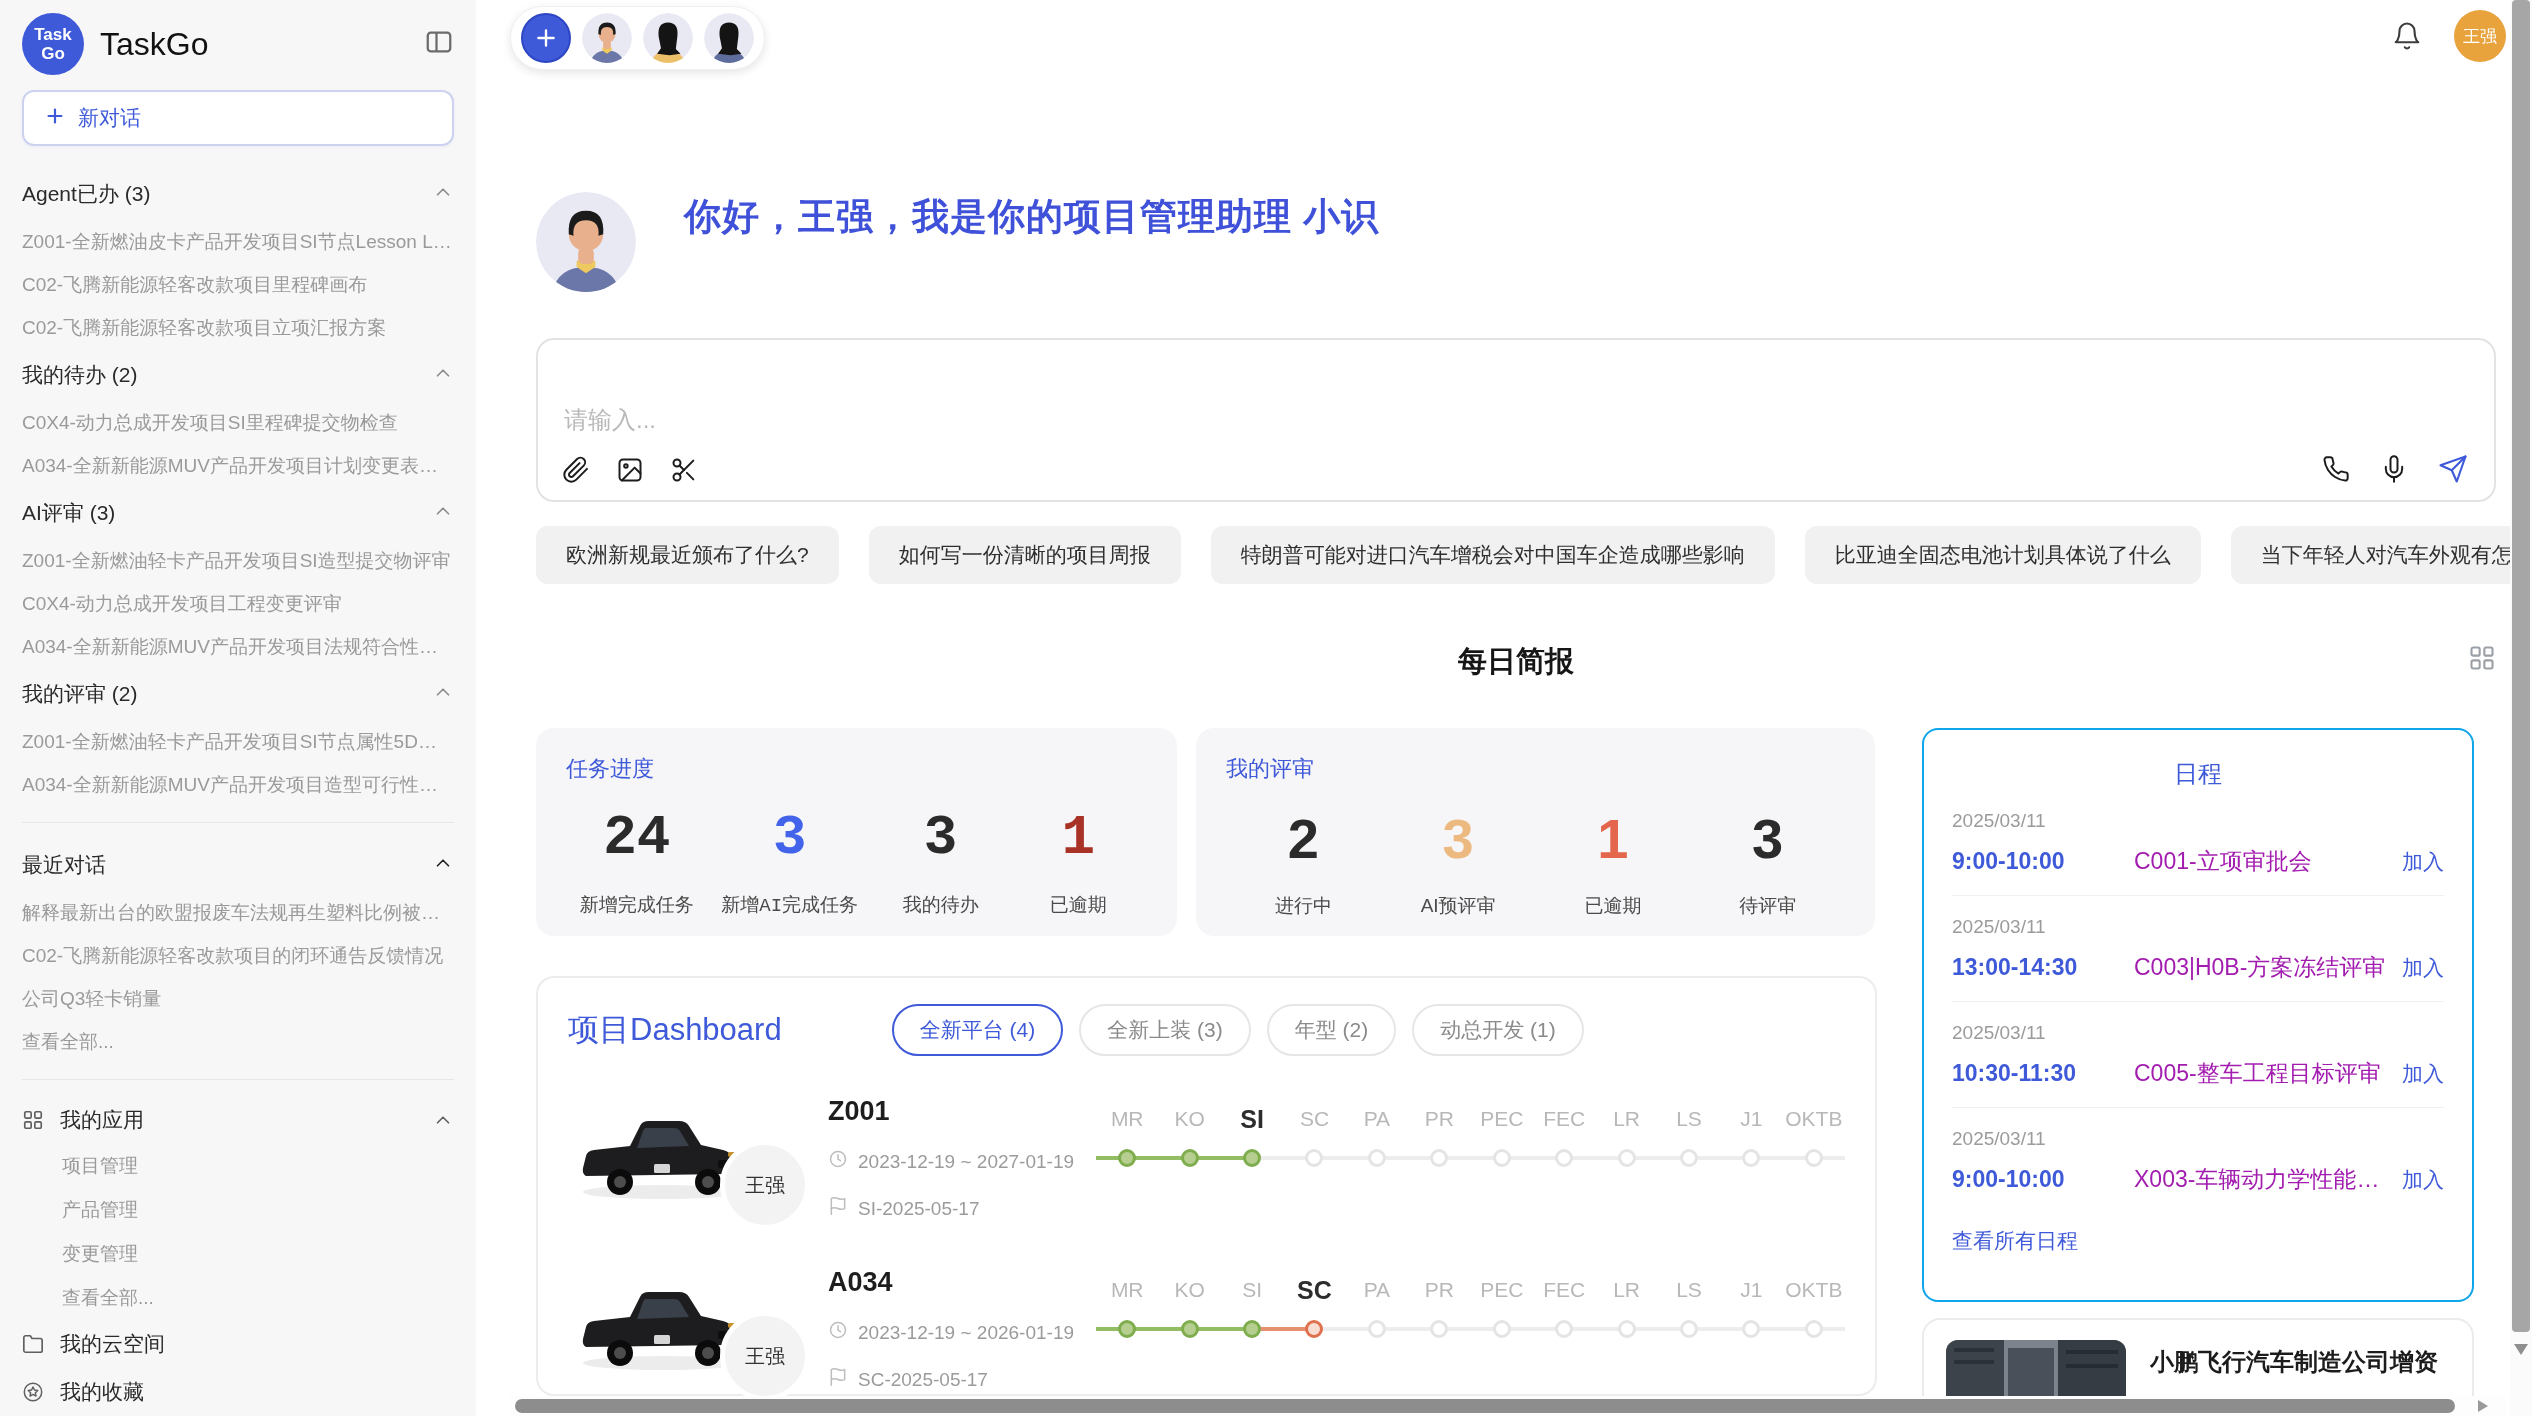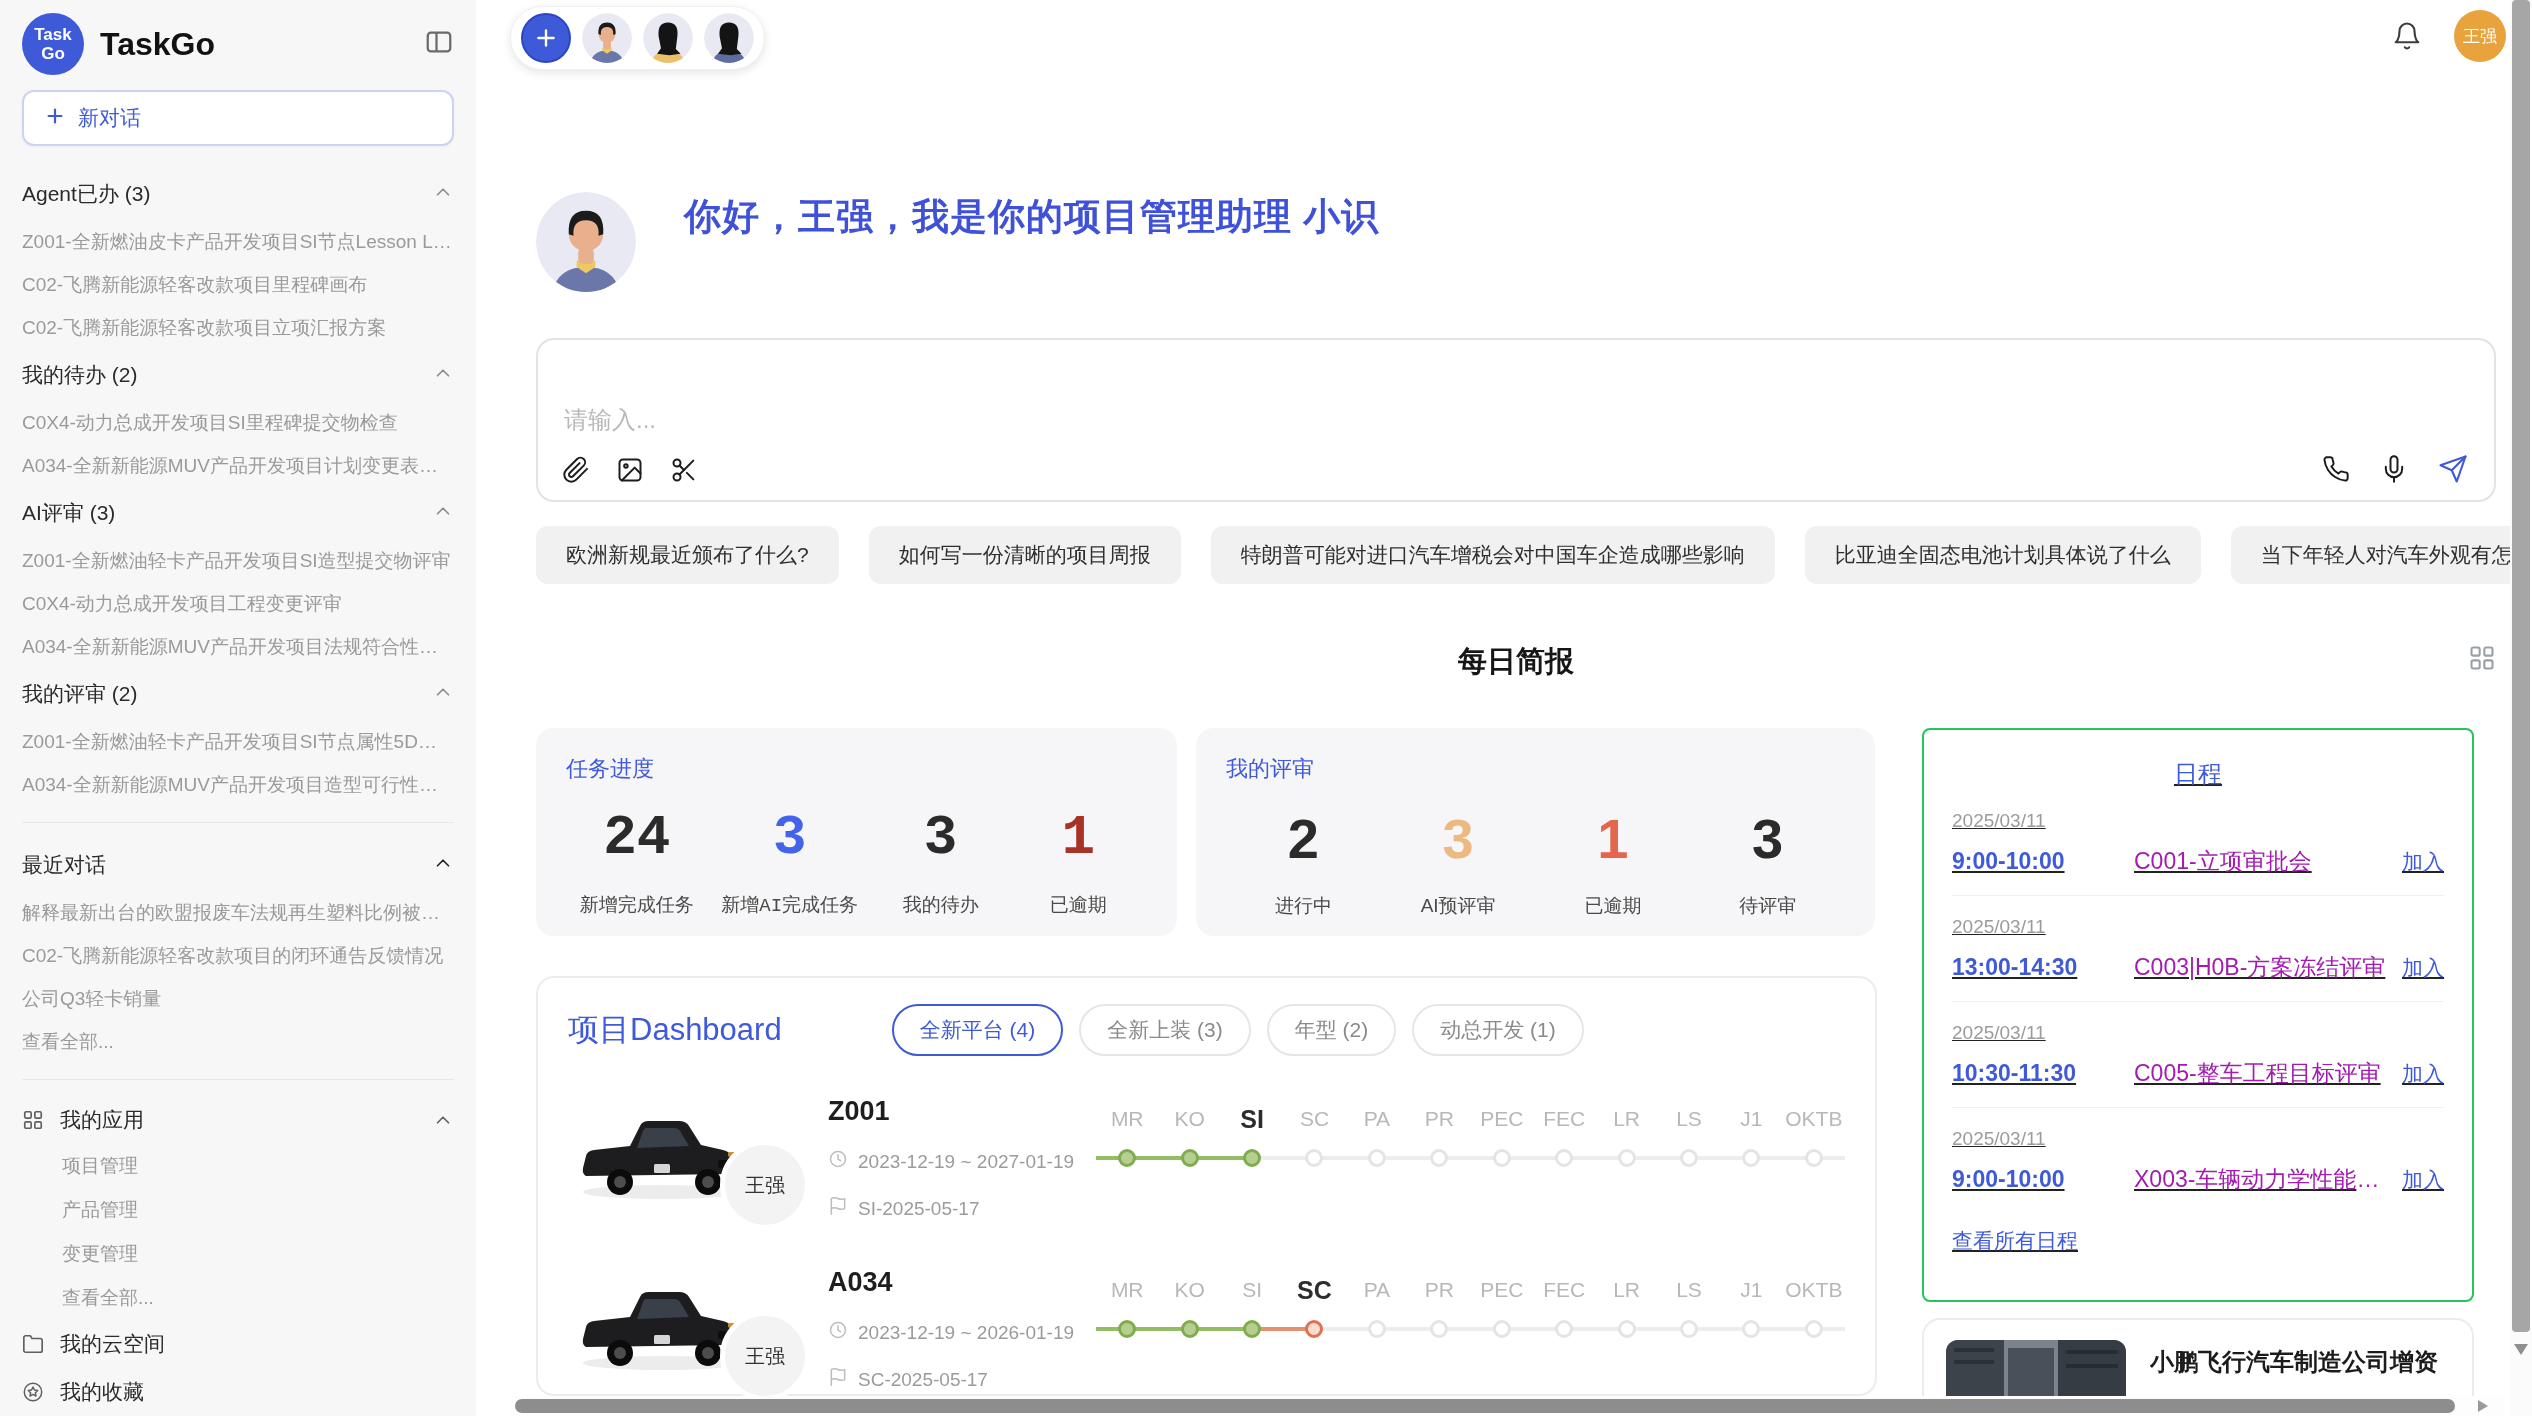--- a/index.html
+++ b/index.html
@@ -6,21 +6,21 @@
   html,body { width:2532px; height:1416px; overflow:hidden; background:#fff;
     font-family:"Liberation Sans","DejaVu Sans",sans-serif; color:#222; }
   .app { display:flex; width:2532px; height:1416px; position:relative; }
 
   
   .sidebar { width:476px; height:100%; background:#f7f7f8; padding:14px 22px; flex:none; overflow:hidden; }
   .sb-head { display:flex; align-items:center; height:60px; }
   .logo { width:62px; height:62px; border-radius:50%; background:#3f5ad9; color:#fff;
     display:flex; flex-direction:column; align-items:center; justify-content:center;
     font-size:17px; font-weight:700; line-height:19px; flex:none;}
-  .app-title { font-size:32px; font-weight:700; color:#121212; margin-left:16px; flex:1;}
+  .app-title { font-size:32px; font-weight:400; color:#121212; margin-left:16px; flex:1;}
   .collapse-btn { color:#6b6b6b; cursor:pointer; }
   .newchat { margin-top:16px; height:56px; background:#fff; border:2px solid #ccd2ef; border-radius:12px;
     display:flex; align-items:center; padding:0 20px; color:#3f5ad9; font-size:21px; gap:12px; cursor:pointer;
     box-shadow:0 1px 3px rgba(60,80,200,.06); }
   .sb-scroll { margin-top:22px; }
   .sec-head { display:flex; align-items:center; height:52px; cursor:pointer; }
   .sec-title { font-size:21px; color:#2a2a2a; flex:1; }
   .sec-head .chev { color:#8b8b8b; }
   .sb-item { height:43px; line-height:43px; font-size:19px; color:#9a9a9a; white-space:nowrap;
     overflow:hidden; text-overflow:ellipsis; cursor:pointer; }
@@ -101,21 +101,21 @@
   .ms.cur .ms-label { color:#2d2d2d; font-weight:700; font-size:25px; }
   .ms-dotrow { position:relative; height:40px; }
   .seg { position:absolute; top:16px; height:4px; width:51%; background:#ededed; }
   .seg.l { left:0; } .seg.r { right:0; }
   .seg.g { background:#93bd63; } .seg.rr { background:#e78f71; }
   .dot { position:absolute; left:50%; top:18px; transform:translate(-50%,-50%); width:18px; height:18px;
     border-radius:50%; background:#fff; border:3px solid #e4e4e4; z-index:1; }
   .dot.done,.dot.current { background:#b6cf90; border-color:#7fad4e; }
   .dot.overdue { background:#f8ded2; border-color:#e0714f; }
 
-  .sched { border:2px solid #22c55e; border-radius:8px; padding:20px 28px; height:574px; overflow:hidden;text-decoration:underline;}
+  .sched { border:2px solid #0ea5e9; border-radius:16px; padding:20px 28px; height:574px; overflow:hidden;}
   .sched-title { text-align:center; color:#3f5ad9; font-size:24px; margin-top:8px; }
   .evt { padding:20px 0 18px; border-bottom:1px solid #f0f0f1; }
   .evt:last-of-type { border-bottom:none; }
   .evt-date { font-size:19px; color:#9b9b9b; }
   .evt-row { display:flex; align-items:center; margin-top:14px; }
   .evt-time { width:182px; flex:none; color:#3f5ad9; font-size:23px; font-weight:600; }
   .evt-name { flex:1; font-size:23px; color:#a21caf; white-space:nowrap; overflow:hidden; text-overflow:ellipsis;}
   .evt-join { color:#3f5ad9; font-size:21px; cursor:pointer; margin-left:16px;}
   .sched-all { color:#3f5ad9; font-size:21px; margin-top:14px; cursor:pointer; }
 

